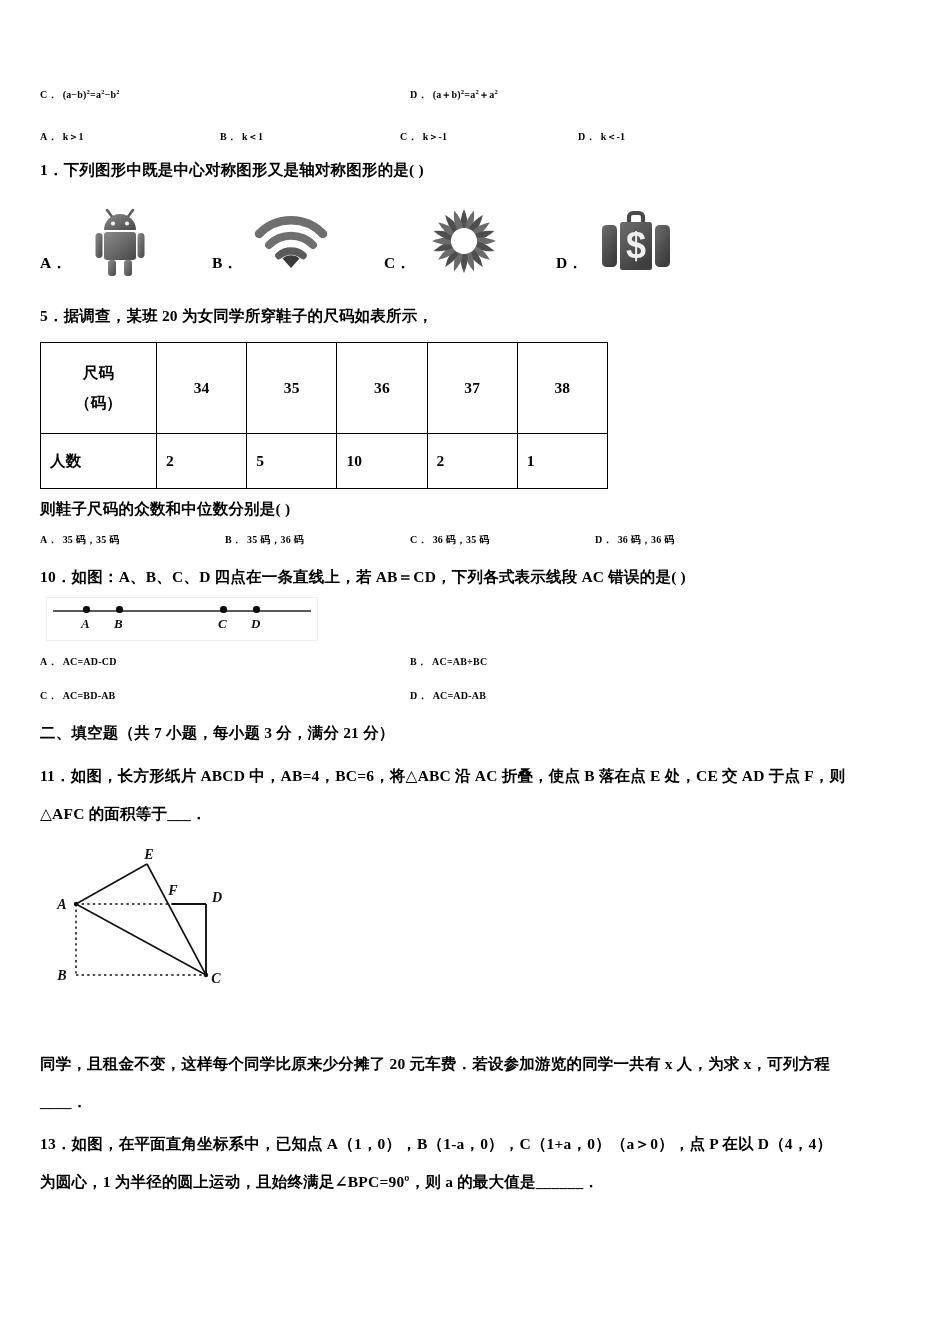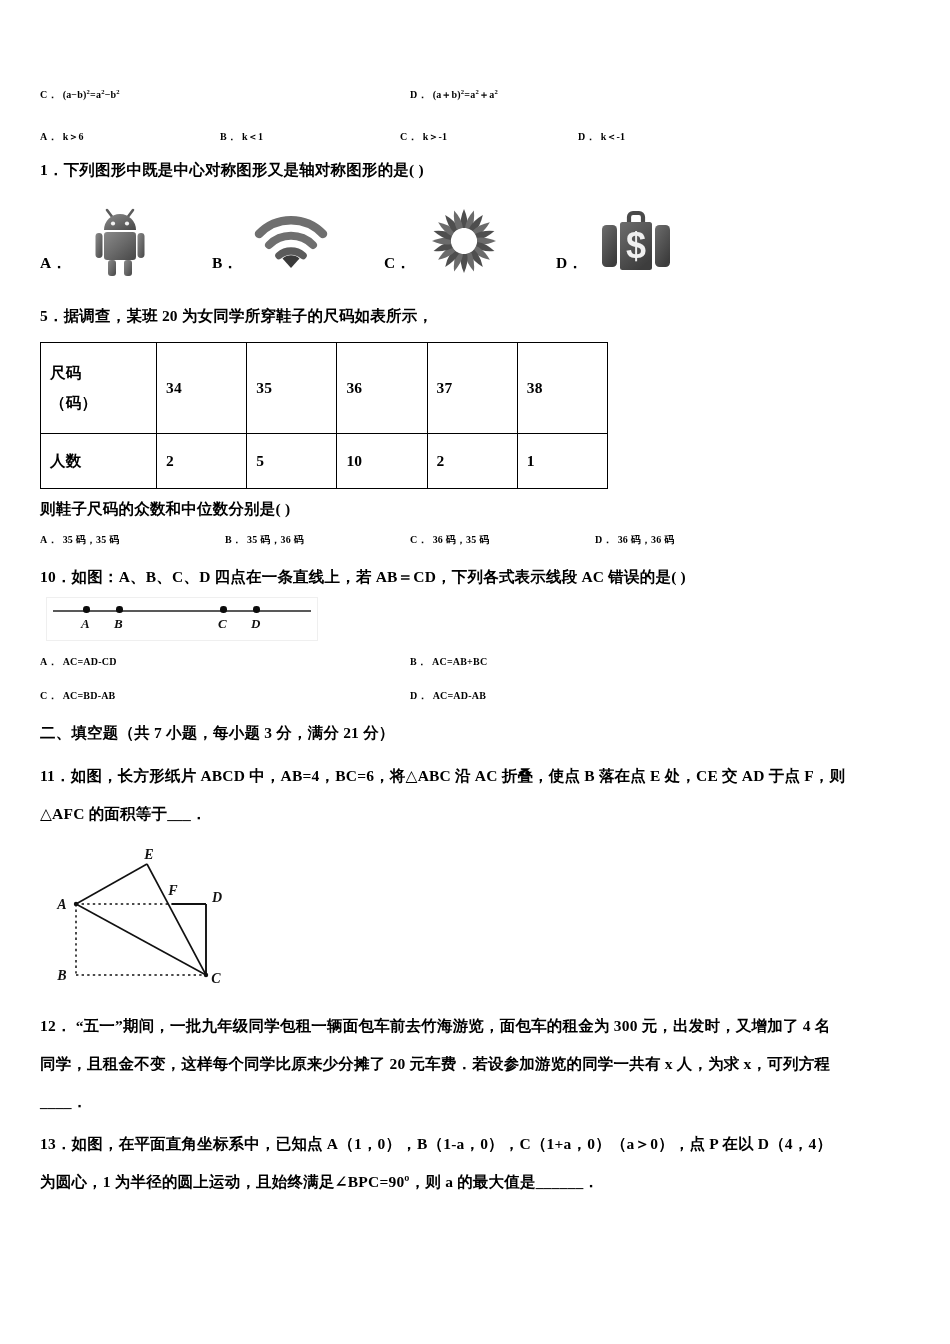--- a/index.html
+++ b/index.html
@@ -116,21 +116,21 @@
     font-size: 15.5px;
     font-weight: bold;
     padding: 6px 9px;
     vertical-align: middle;
     letter-spacing: 0.2px;
   }
   table.shoe td.hdr {
     width: 97px;
     line-height: 1.95;
   }
-  table.shoe tr.r1 td { height: 78px; }
+  table.shoe tr.r1 td { height: 78px; text-align: center; }
   table.shoe tr.r2 td { height: 42px; }
   table.shoe td.num { vertical-align: middle; margin-left: 24px; }
 
   
   .fig-line {
     position: relative;
     width: 270px;
     height: 42px;
     margin-top: 8px;
     margin-left: 6px;
@@ -192,21 +192,21 @@
       <span class="opt">
         <span class="opt-lbl">D．</span><span>(a＋b)<sup>2</sup>=a<sup>2</sup>＋a<sup>2</sup></span>
       </span>
     </div>
 
     <div class="sp-16"></div>
 
     <div class="sp-12"></div>
     <div class="opt-row row-4col-a">
       <span class="opt">
-        <span class="opt-lbl">A．</span><span>k＞6</span>
+        <span class="opt-lbl">A．</span><span>k＞1</span>
       </span>
       <span class="opt">
         <span class="opt-lbl">B．</span><span>k＜1</span>
       </span>
       <span class="opt">
         <span class="opt-lbl">C．</span><span>k＞‑1</span>
       </span>
       <span class="opt">
         <span class="opt-lbl">D．</span><span>k＜‑1</span>
       </span>
@@ -434,21 +434,21 @@
         <text class="geo-lab" x="162" y="136" text-anchor="middle">C</text>
         <text class="geo-lab" x="163" y="55" text-anchor="middle">D</text>
         <text class="geo-lab" x="95" y="12" text-anchor="middle">E</text>
         <text class="geo-lab" x="119" y="48" text-anchor="middle">F</text>
       </svg>
     </div>
 
     <div class="sp-10"></div>
 
     <div class="qpara">
-      <span>12． “五一”期间，一批九年级同学包租一辆面包车前去竹海游览，面包车的租金为 300 元，出发时，又增加了 4 名</span><br>
+      <br>
       <span>同学，且租金不变，这样每个同学比原来少分摊了 20 元车费．若设参加游览的同学一共有 x 人，为求 x，可列方程</span><br>
       <span>____．</span>
     </div>
 
     <div class="sp-4"></div>
 
     <div class="qpara">
       <span>13．如图，在平面直角坐标系中，已知点 A（1，0），B（1‑a，0），C（1+a，0）（a＞0），点 P 在以 D（4，4）</span><br>
       <span>为圆心，1 为半径的圆上运动，且始终满足∠BPC=90º，则 a 的最大值是______．</span>
     </div>

